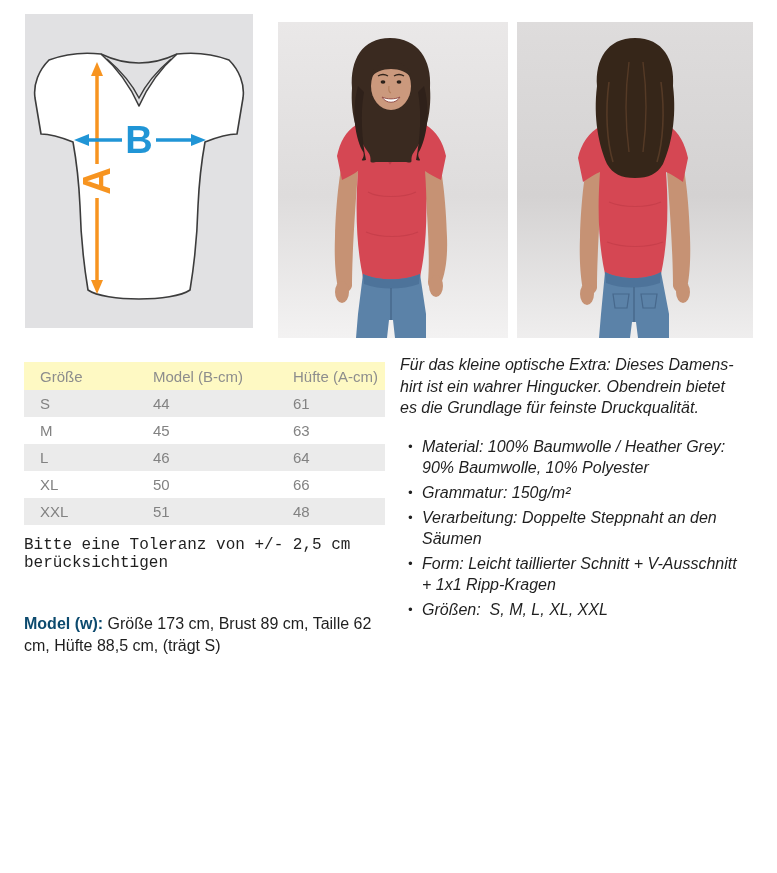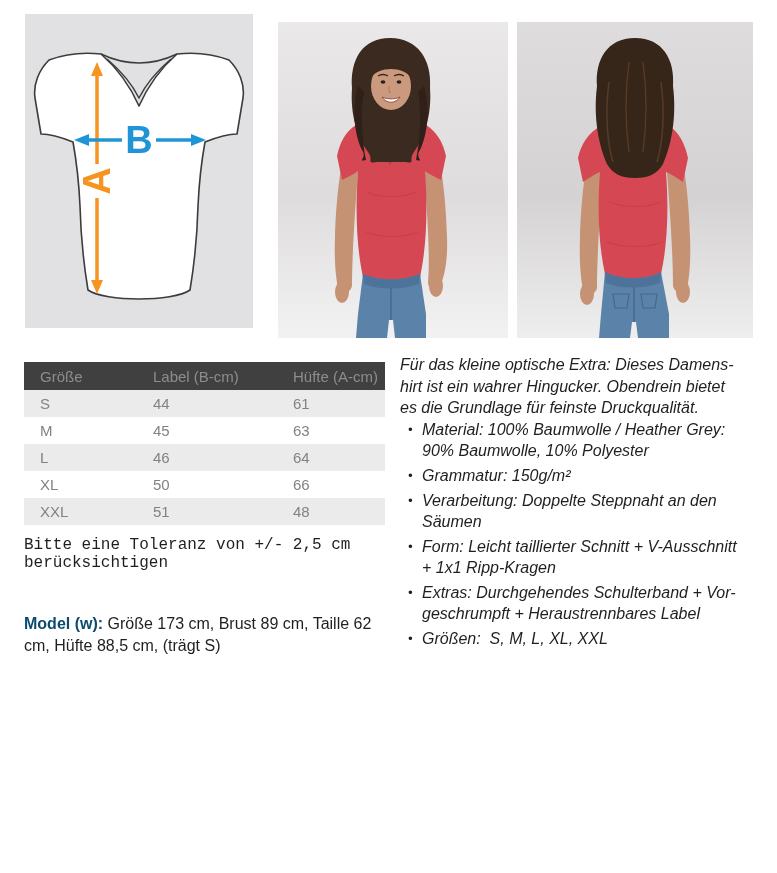--- a/index.html
+++ b/index.html
@@ -13,37 +13,37 @@
   .panel-diagram { left:25px; top:14px; width:228px; height:314px; }
   .panel-front   { left:278px; top:22px; width:230px; height:316px; }
   .panel-back    { left:517px; top:22px; width:236px; height:316px; }
 
   
   .size-table { position:absolute; left:24px; top:362px; width:361px; border-collapse:collapse; table-layout:fixed; }
   .size-table th, .size-table td {
     font-size:15px; font-weight:normal; text-align:left;
     height:27px; padding:0 0 0 16px; vertical-align:middle;
   }
-  .size-table th { color:#8d8d8d; background:#404040; height:28px; }
+  .size-table th { color:#8d8d8d; background:#fef9c3; height:28px; }
   .size-table td { color:#828282; }
   .size-table tr.stripe td { background:#ebebeb; }
   .size-table col.c1 { width:113px; }
   .size-table col.c2 { width:140px; }
   .size-table col.c3 { width:108px; }
 
   .tolerance-note { position:absolute; left:24px; top:536px; width:372px; font-size:16px; color:#1f1f1f;font-family:Liberation Mono, monospace; }
 
   .model-note { position:absolute; left:24px; top:613px; width:380px; font-size:16px; line-height:22px;
                 color:#1f1f1f; white-space:pre-line; }
   .model-note .b { font-weight:bold; color:#0c4a6e; }
 
   
   .description { position:absolute; left:400px; top:354px; width:372px; font-size:16px; color:#1f1f1f;font-style:italic; }
   .description .intro { line-height:21.5px; white-space:pre-line; }
-  .description ul { list-style:none; padding-left:8px; }
+  .description ul { list-style:none; margin-top:17px; padding-left:8px; }
   .description li { position:relative; padding-left:14px; line-height:21px; margin-bottom:4px; white-space:pre-line; }
   .description li::before { content:"•"; position:absolute; left:0; top:0; font-size:13px; color:#1f1f1f; }
 </style>
 </head>
 <body>
 
 <div class="page">
 
   <div class="panel panel-diagram">
     <svg viewBox="0 0 228 314" width="228" height="314">
@@ -176,21 +176,21 @@
 
   <table class="size-table">
     <colgroup>
         <col class="c1">
         <col class="c2">
         <col class="c3">
       </colgroup>
     <thead>
       <tr>
         <th>Größe</th>
-        <th>Label (B-cm)</th>
+        <th>Model (B-cm)</th>
         <th>Hüfte (A-cm)</th>
       </tr>
     </thead>
     <tbody>
       <tr class="stripe">
         <td>S</td>
         <td>44</td>
         <td>61</td>
       </tr>
       <tr>
@@ -226,19 +226,17 @@
 hirt ist ein wahrer Hingucker. Obendrein bietet
 es die Grundlage für feinste Druckqualität.</p>
     <ul>
       <li>Material: 100% Baumwolle / Heather Grey:
 90% Baumwolle, 10% Polyester</li>
       <li>Grammatur: 150g/m²</li>
       <li>Verarbeitung: Doppelte Steppnaht an den
 Säumen</li>
       <li>Form: Leicht taillierter Schnitt + V-Ausschnitt
 + 1x1 Ripp-Kragen</li>
-      <li>Extras: Durchgehendes Schulterband + Vor-
-geschrumpft + Heraustrennbares Label</li>
       <li>Größen:&nbsp; S, M, L, XL, XXL</li>
     </ul>
   </div>
 
 </div>
 
 </body></html>

